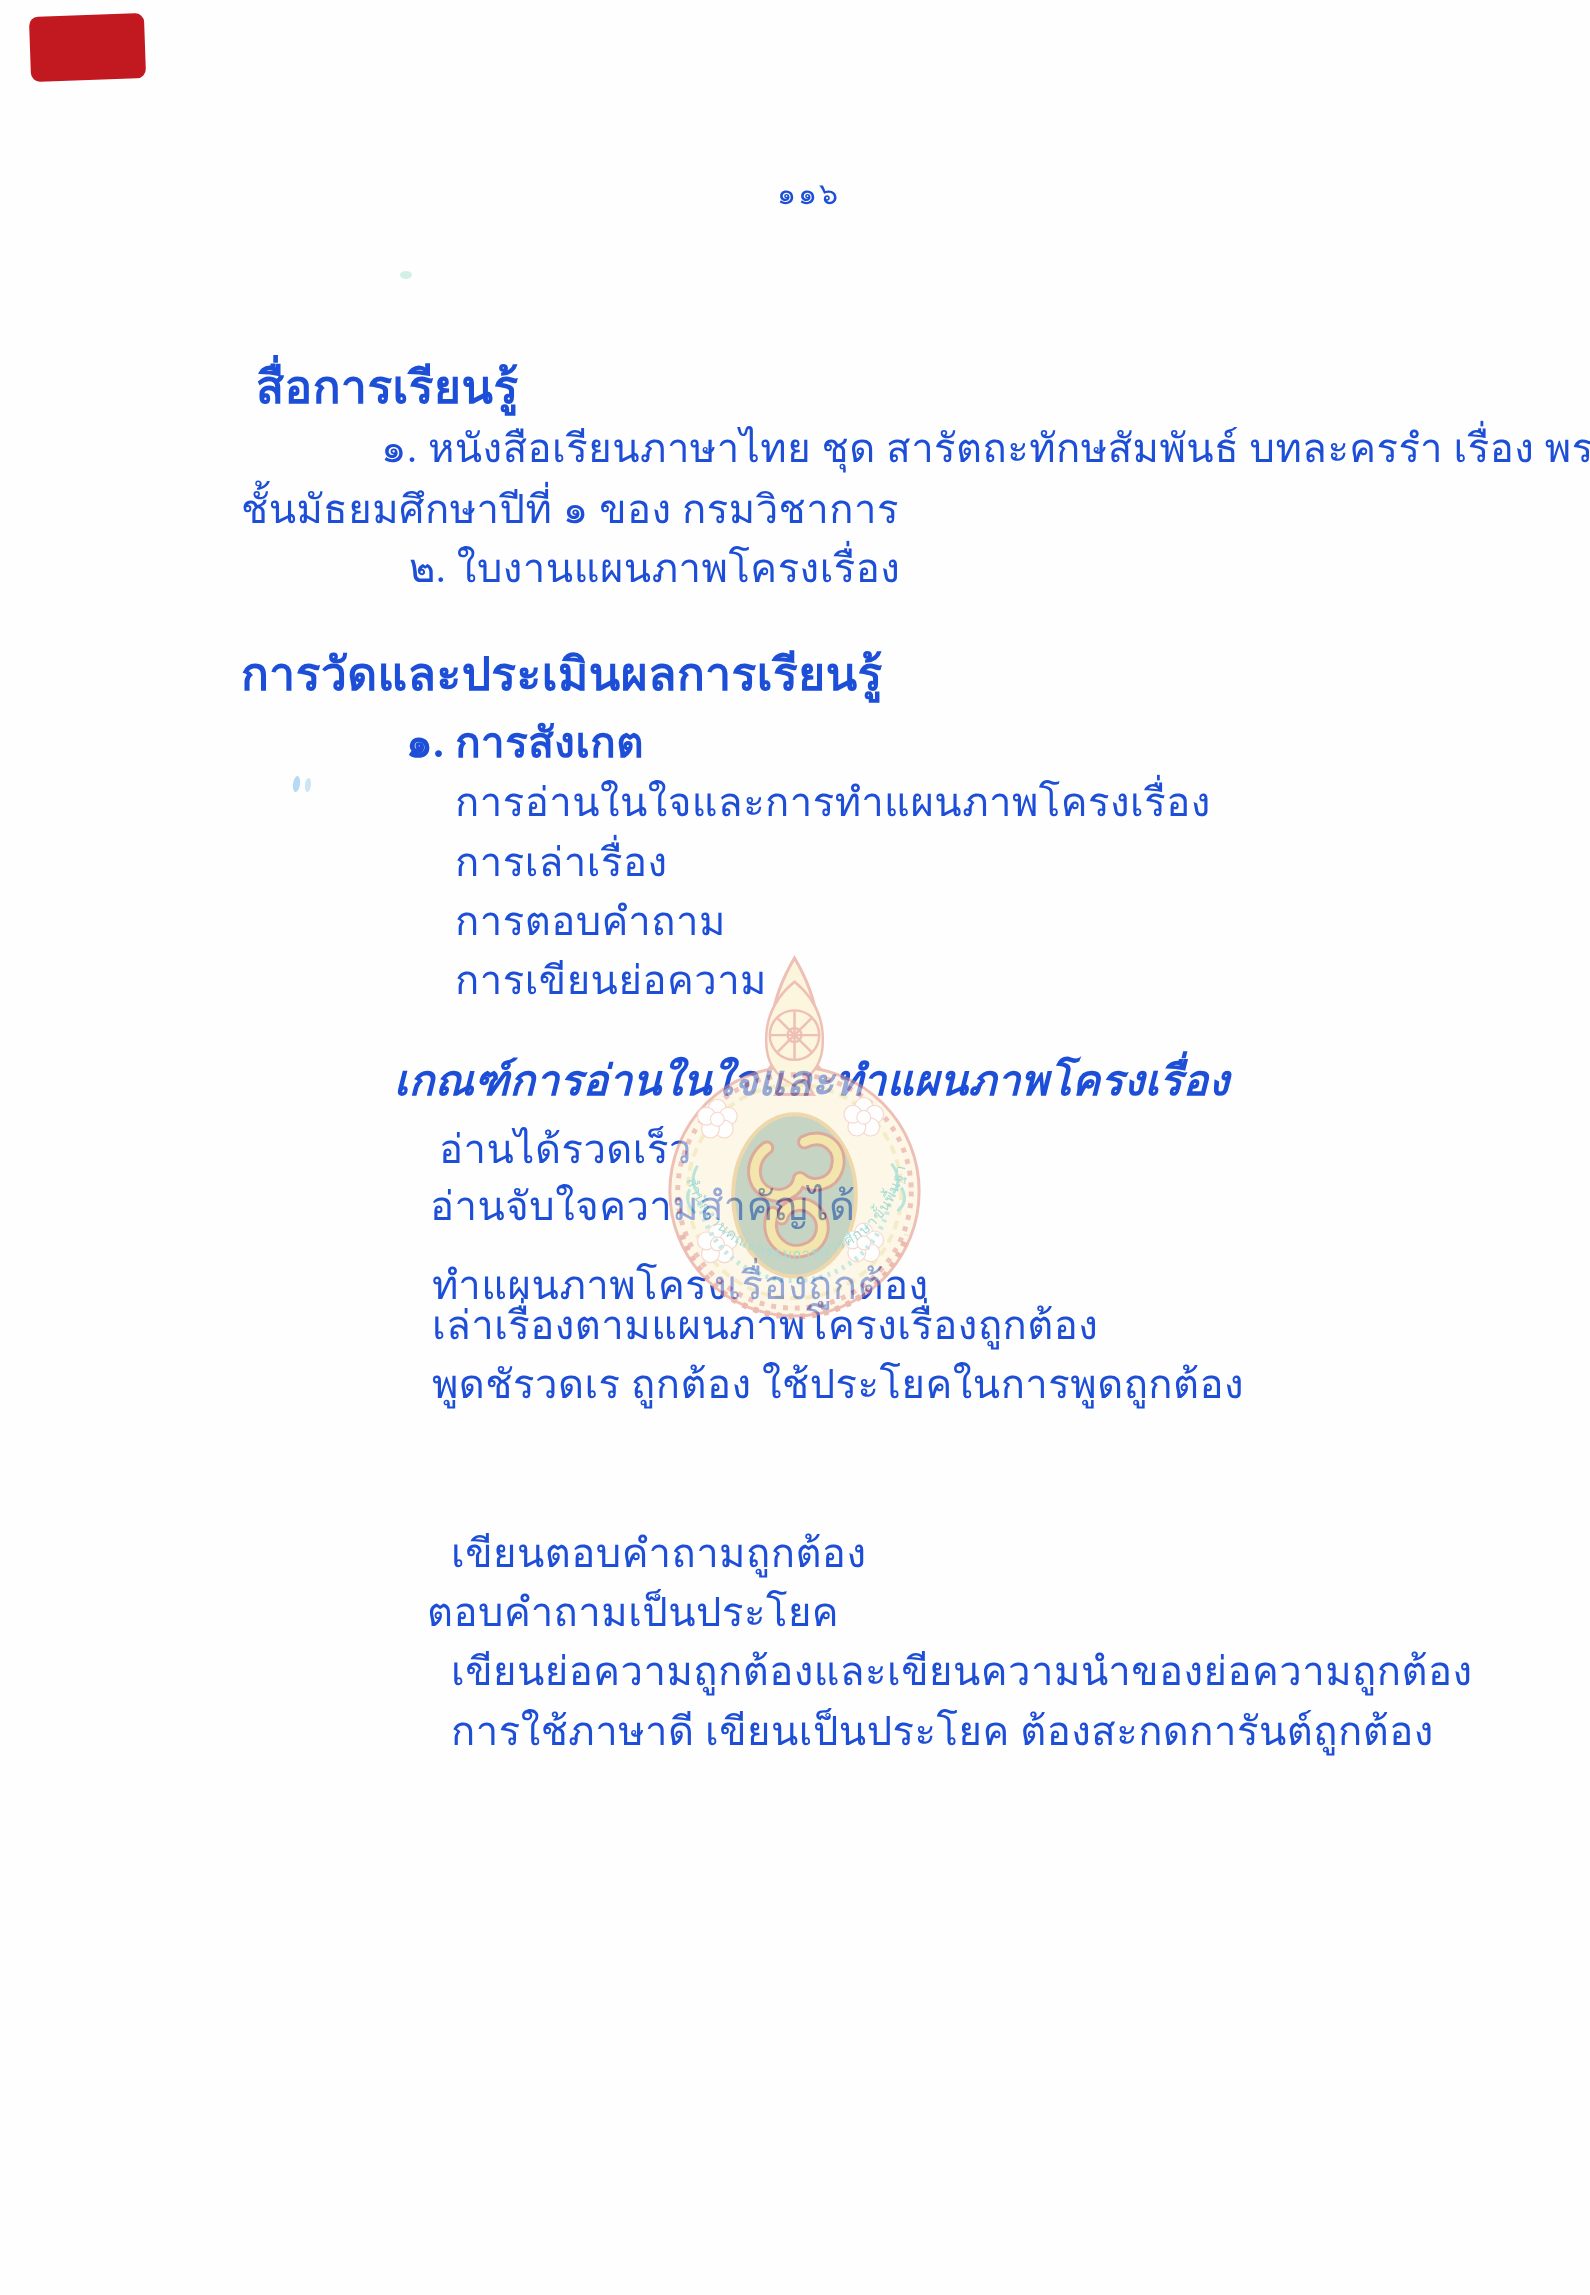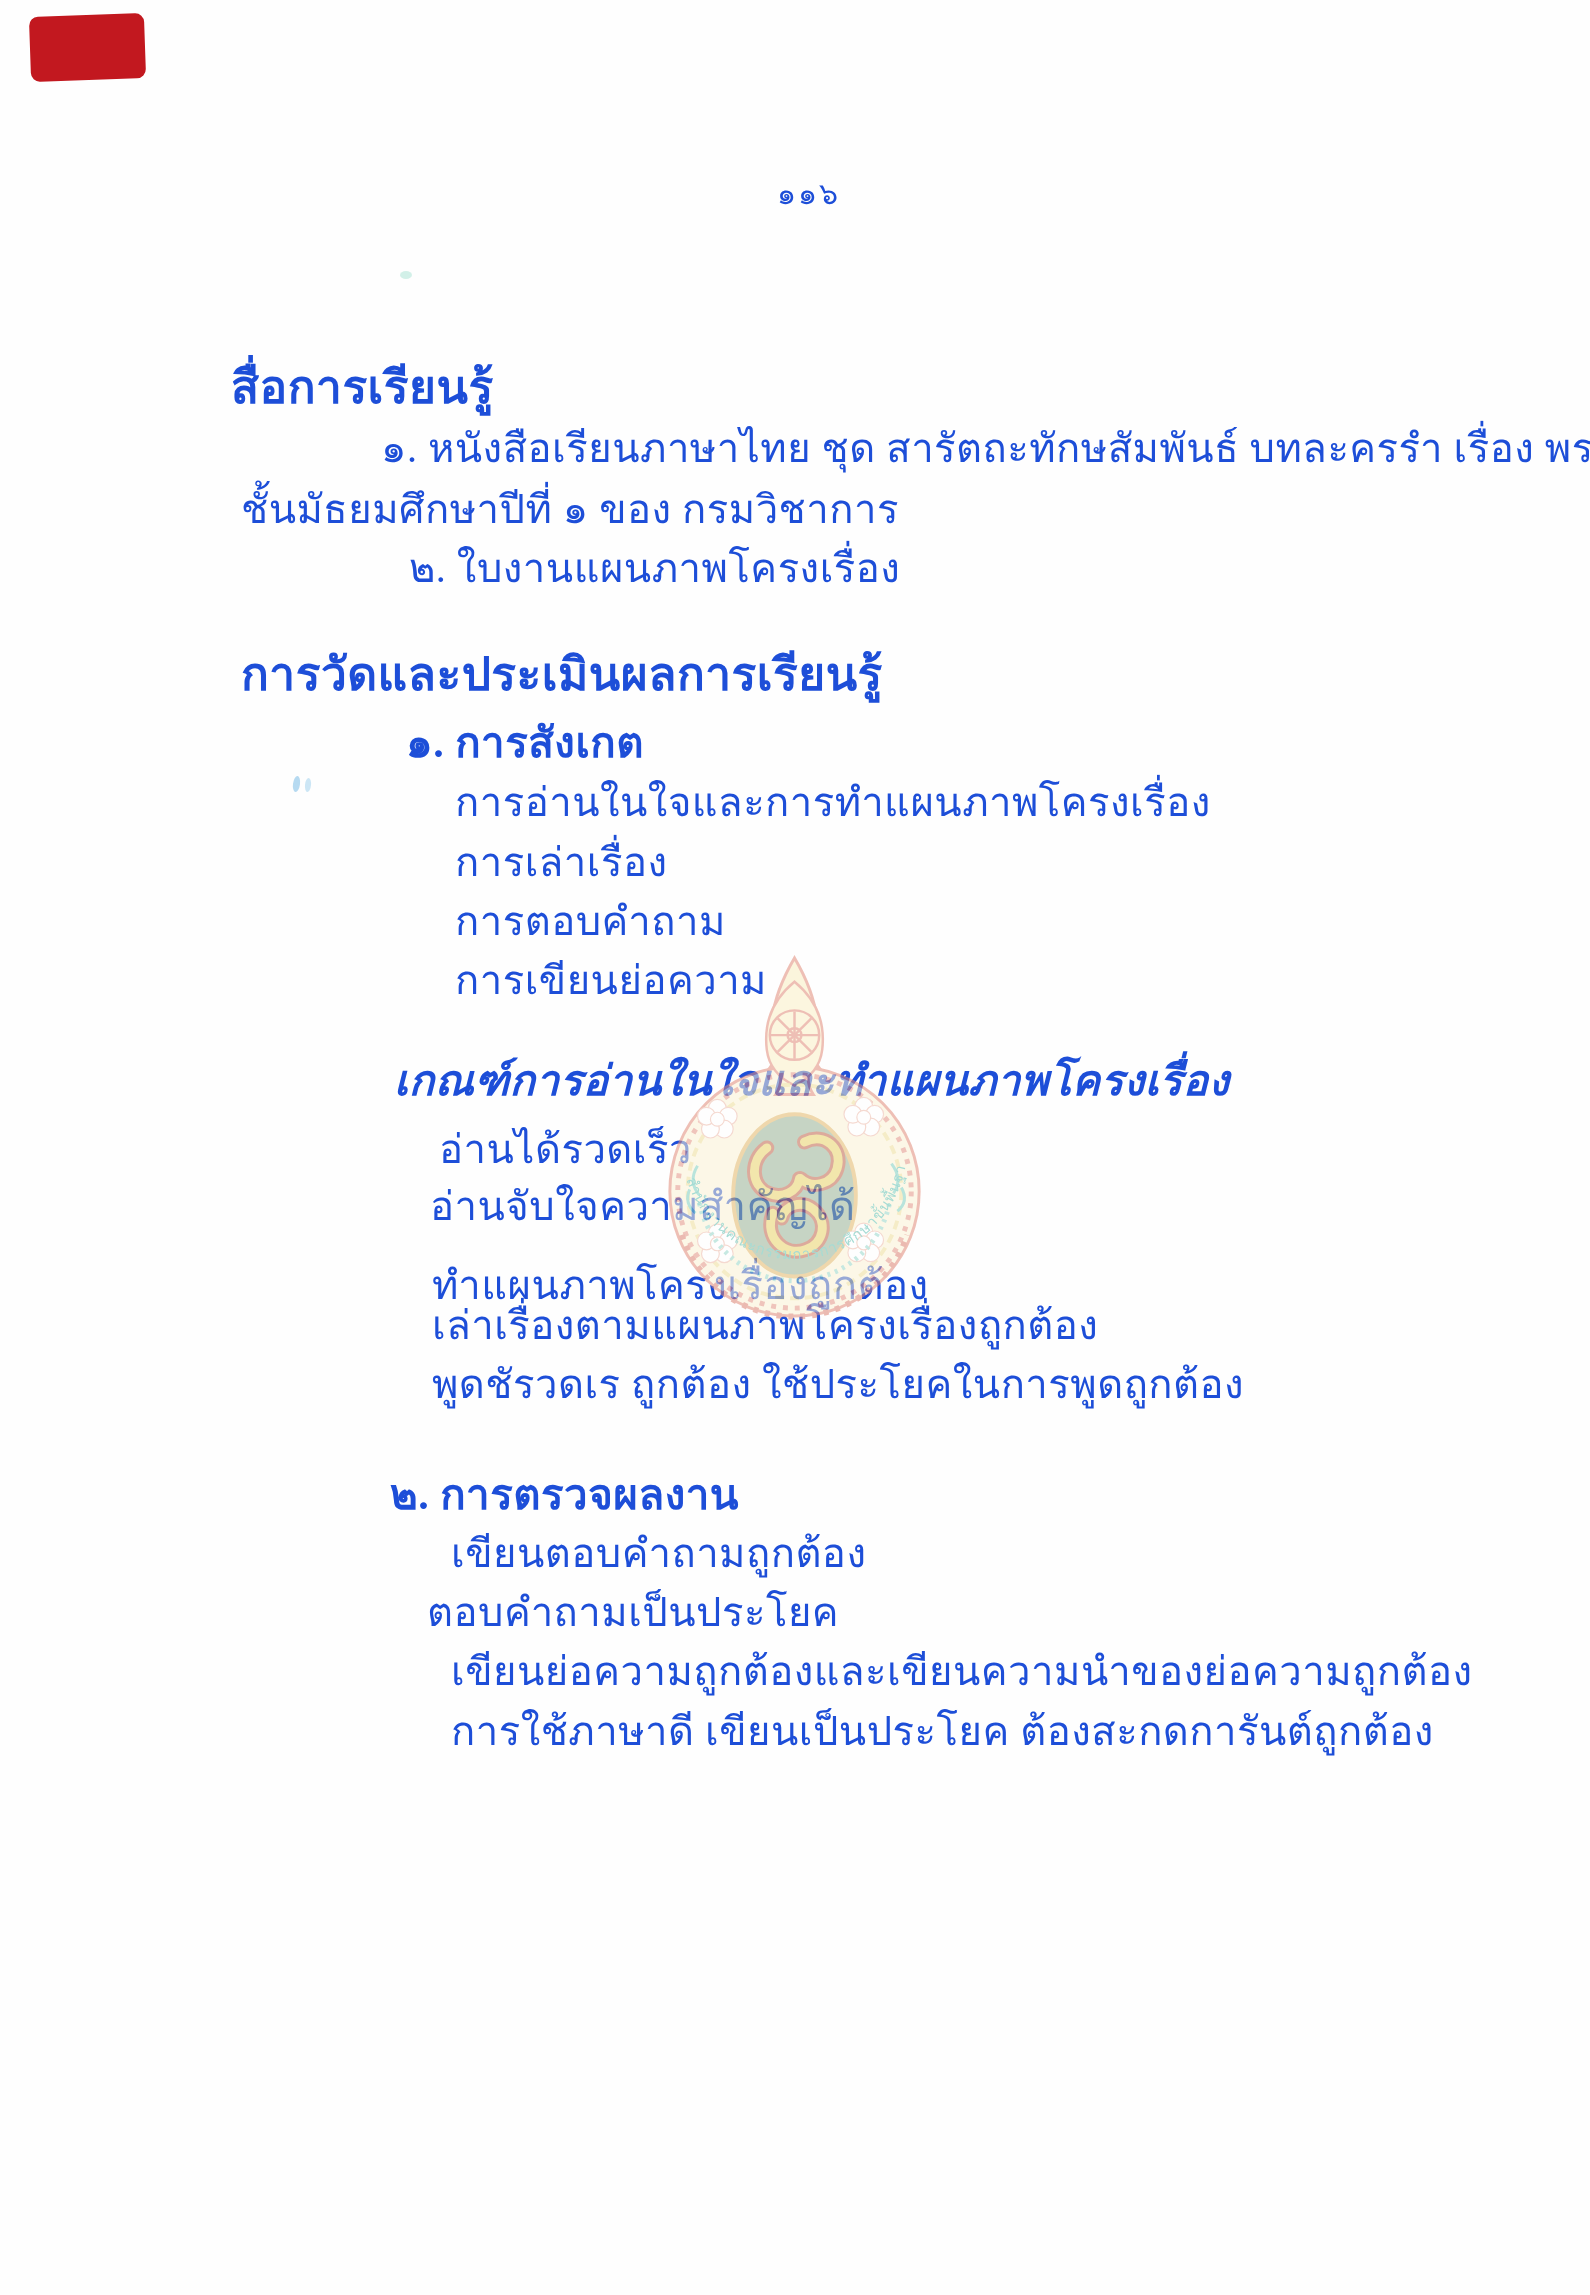--- a/index.html
+++ b/index.html
@@ -64,41 +64,40 @@
 
 <div id="page">
 
   <div id="red-corner-mark"></div>
   <div id="speck-1" class="speck"></div>
   <div id="speck-2" class="speck"></div>
   <div id="speck-3" class="speck"></div>
 
   <div id="page-number">๑๑๖</div>
 
-  <div class="tline b h1" style="left:231px;top:362px;">สื่อการเรียนรู้</div>
+  <div class="tline b h1" style="left:256px;top:362px;">สื่อการเรียนรู้</div>
   <div class="tline" style="left:381px;top:426px;">๑. หนังสือเรียนภาษาไทย ชุด สารัตถะทักษสัมพันธ์ บทละครรำ เรื่อง พระร่วง</div>
   <div class="tline" style="left:241px;top:487px;">ชั้นมัธยมศึกษาปีที่ ๑ ของ กรมวิชาการ</div>
   <div class="tline" style="left:372px;top:546px;margin-left:37px;">๒. ใบงานแผนภาพโครงเรื่อง</div>
 
   <div class="tline b h1" style="left:241px;top:649px;">การวัดและประเมินผลการเรียนรู้</div>
 
   <div class="tline b h2" style="left:406px;top:719px;">๑. การสังเกต</div>
   <div class="tline" style="left:455px;top:780px;">การอ่านในใจและการทำแผนภาพโครงเรื่อง</div>
   <div class="tline" style="left:455px;top:840px;">การเล่าเรื่อง</div>
   <div class="tline" style="left:455px;top:899px;">การตอบคำถาม</div>
   <div class="tline" style="left:455px;top:958px;">การเขียนย่อความ</div>
 
   <div class="tline b i h2" style="left:394px;top:1057px;">เกณฑ์การอ่านในใจและทำแผนภาพโครงเรื่อง</div>
   <div class="tline" style="left:432px;top:1127px;margin-left:7px;">อ่านได้รวดเร็ว</div>
   <div class="tline" style="left:430px;top:1184px;">อ่านจับใจความสำคัญได้</div>
   <div class="tline" style="left:432px;top:1243px;margin-top:20px;">ทำแผนภาพโครงเรื่องถูกต้อง</div>
   <div class="tline" style="left:432px;top:1303px;">เล่าเรื่องตามแผนภาพโครงเรื่องถูกต้อง</div>
   <div class="tline" style="left:432px;top:1362px;">พูดชัรวดเร ถูกต้อง ใช้ประโยคในการพูดถูกต้อง</div>
 
-  <div class="tline b h2" style="left:390px;top:1471px;">๒. การตรวจผลงาน</div>
   <div class="tline" style="left:451px;top:1531px;">เขียนตอบคำถามถูกต้อง</div>
   <div class="tline" style="left:427px;top:1590px;">ตอบคำถามเป็นประโยค</div>
   <div class="tline" style="left:451px;top:1649px;">เขียนย่อความถูกต้องและเขียนความนำของย่อความถูกต้อง</div>
   <div class="tline" style="left:451px;top:1709px;">การใช้ภาษาดี เขียนเป็นประโยค ต้องสะกดการันต์ถูกต้อง</div>
 
   <svg id="watermark" viewBox="0 0 285 372">
     <g>
 
       <path d="M124,105 Q100,142 70,162 Q40,182 30,212 L254,212 Q244,182 214,162 Q184,142 160,105 Z" fill="#fcf3d6" stroke="#e28d7b" stroke-width="3"></path>
 

